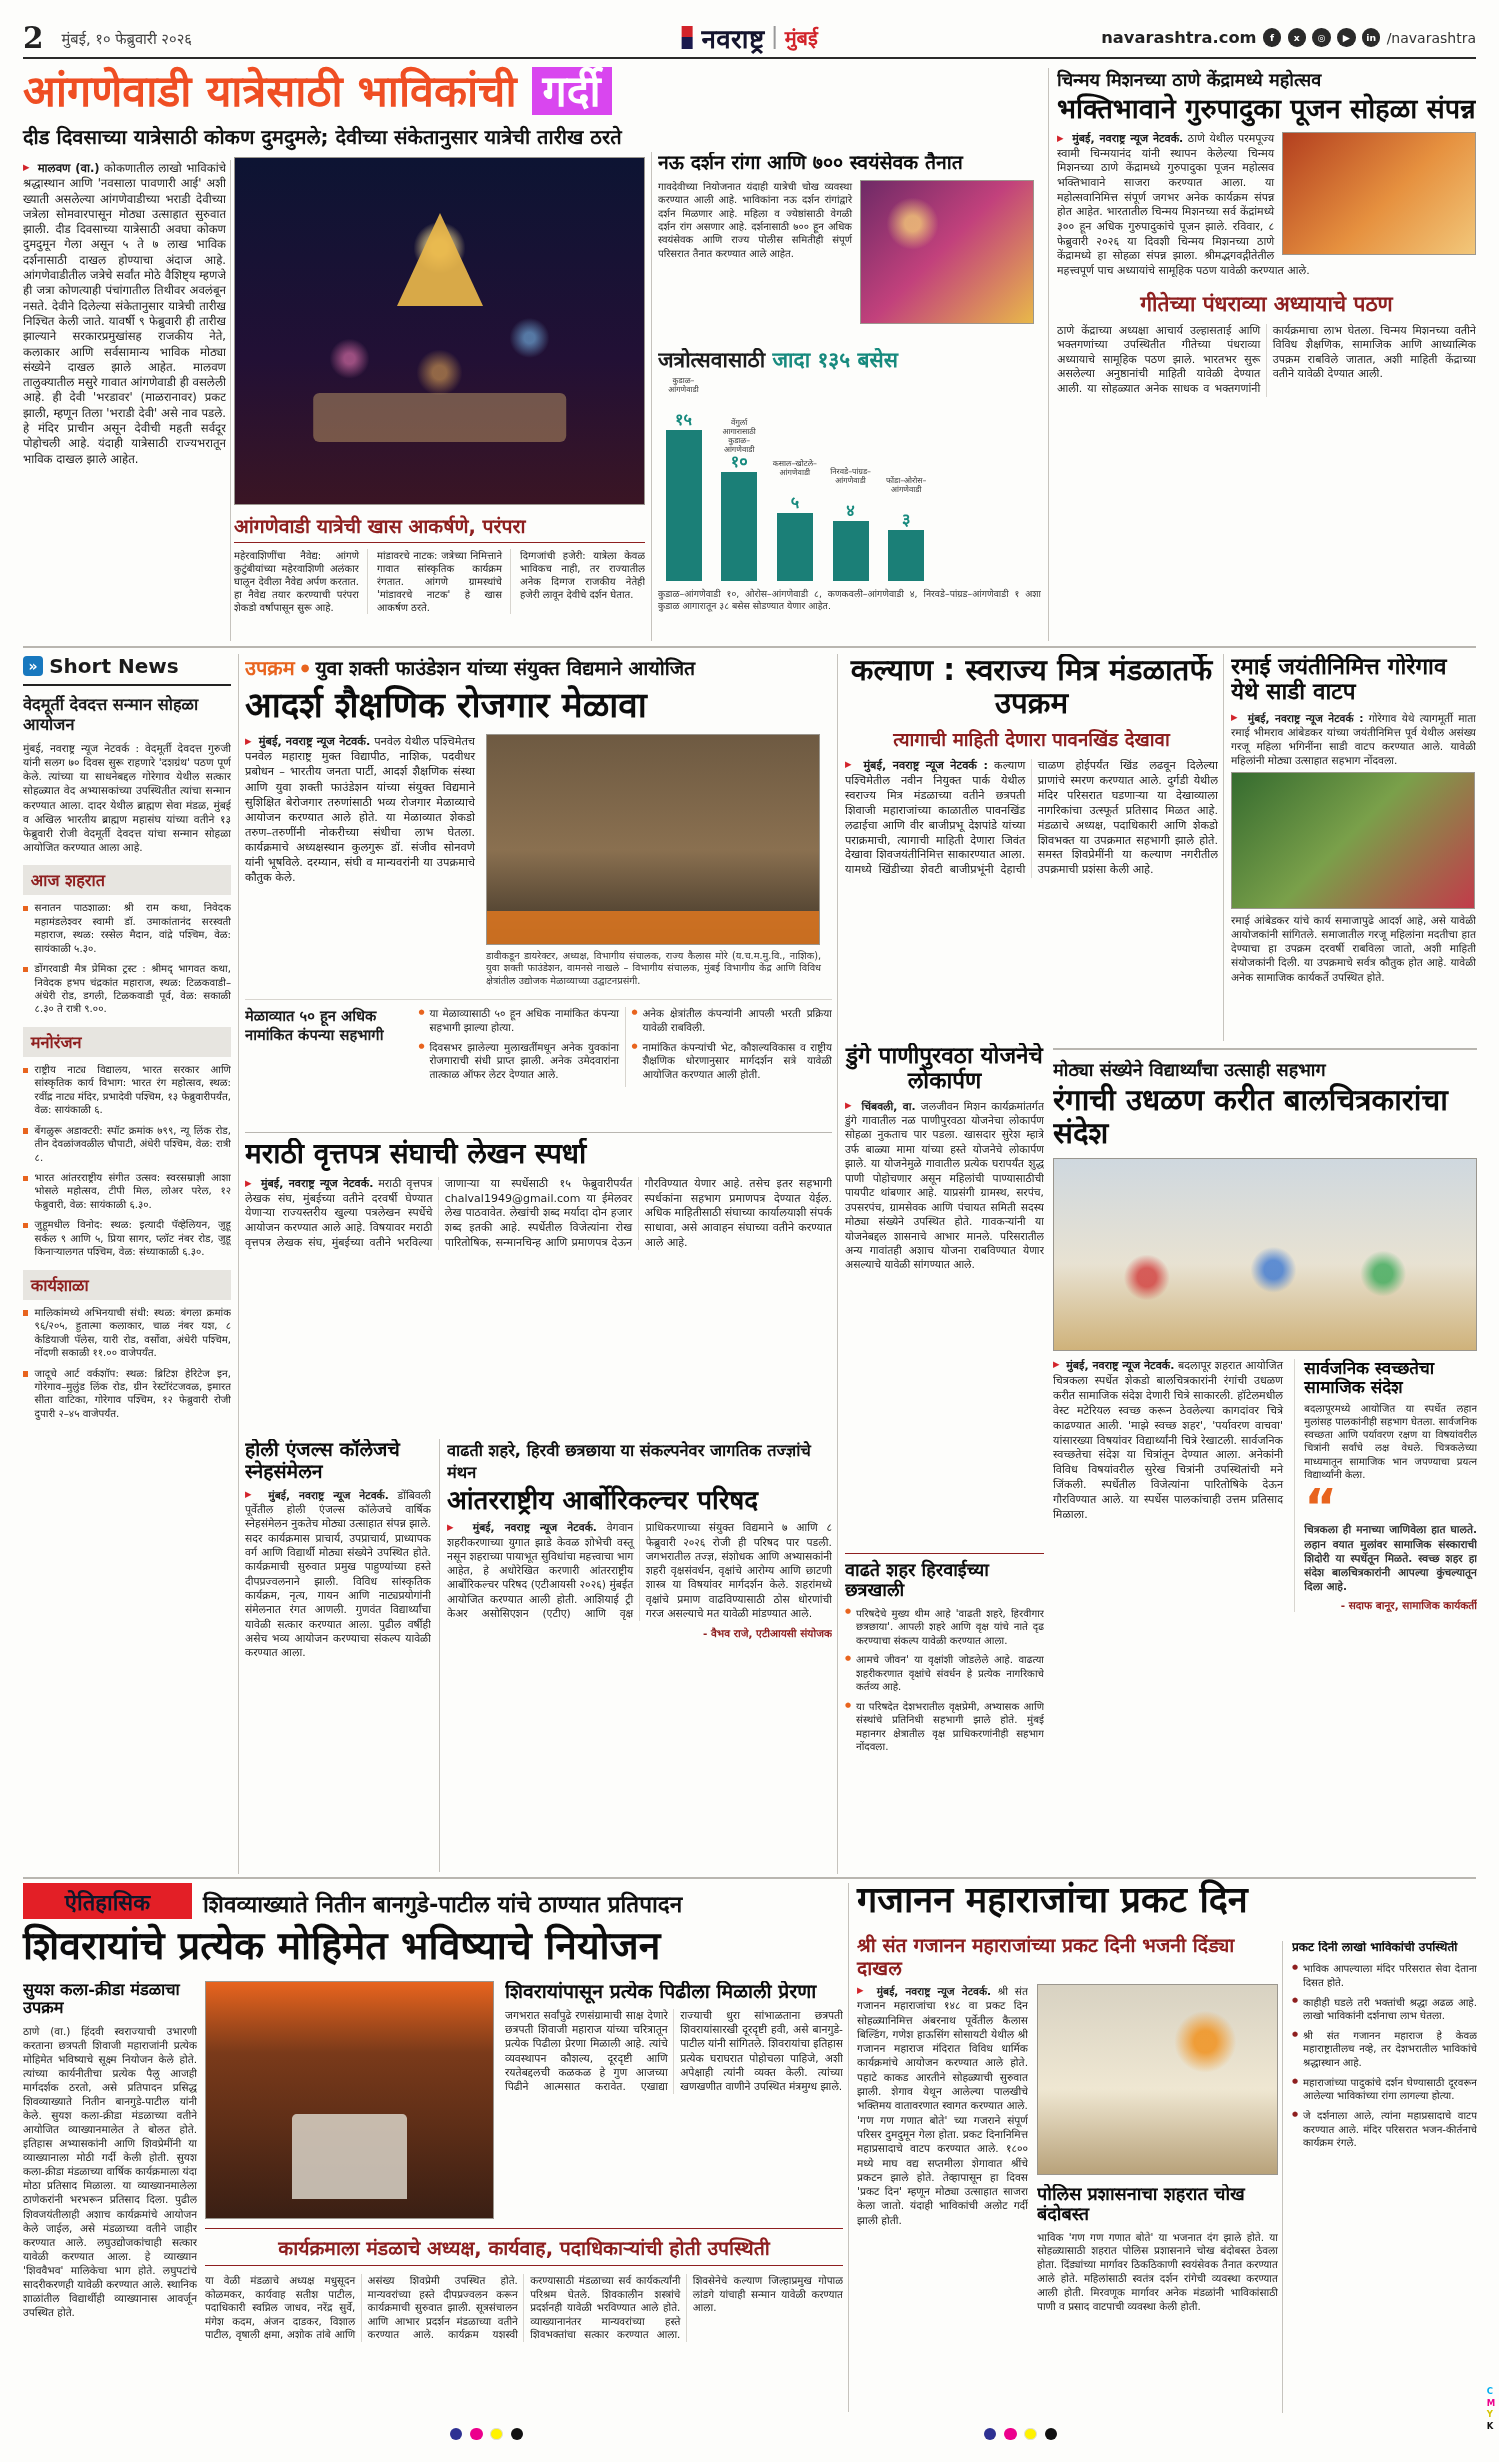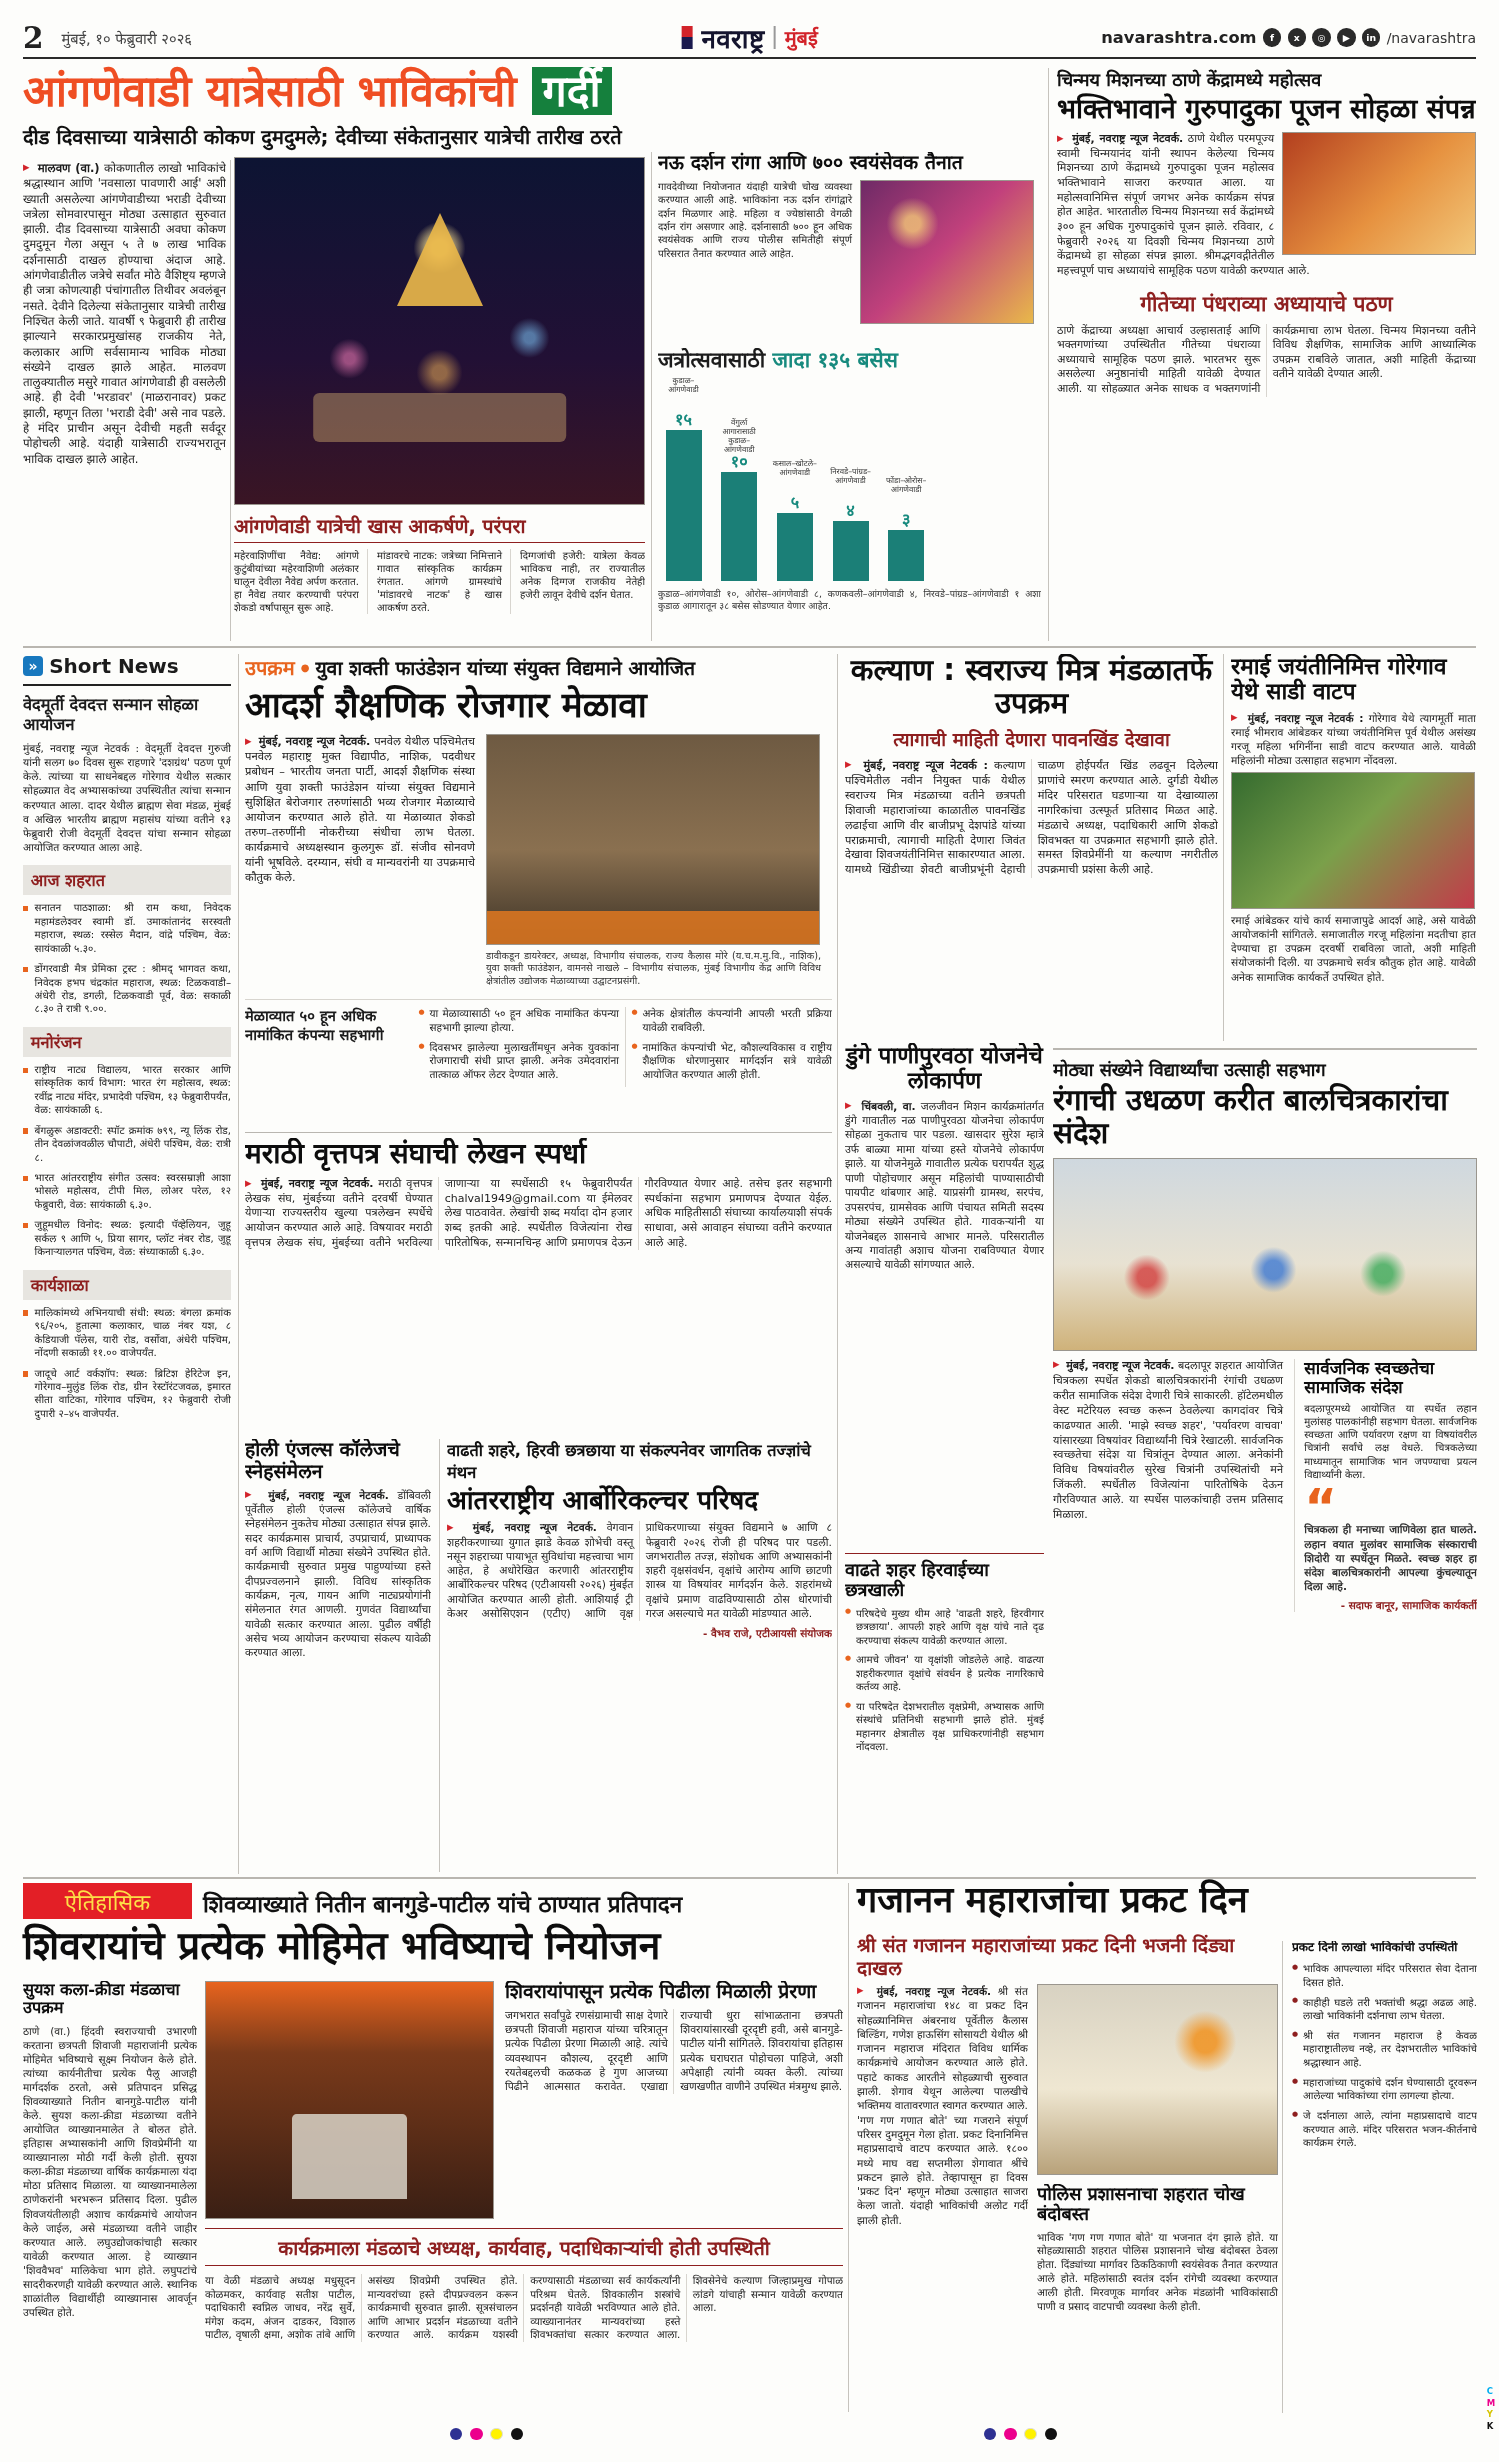--- a/index.html
+++ b/index.html
@@ -23,21 +23,21 @@
   .mast-logo{width:11px;height:23px;background:linear-gradient(180deg,#d2232a 50%,#1a1a4e 50%)}
   .mast-title{font-size:26px;font-weight:700;color:#14142e;letter-spacing:0.4px}
   .mast-sep{width:1.6px;height:23px;background:#999}
   .mast-ed{font-size:20px;font-weight:700;color:#d2232a}
   .hdr-right{margin-left:auto;display:flex;align-items:center;gap:6.2px}
   .site{font-size:16.3px;font-weight:700;color:#222}
   .sic{width:18.6px;height:18.6px;border-radius:50%;background:#2a2a2a;color:#fff;font-size:9.3px;font-weight:700;display:flex;align-items:center;justify-content:center}
   .handle{font-size:14px;color:#333}
   
   .lead-hl{position:absolute;left:23px;top:67px;width:1023px;font-size:43px;font-weight:700;color:#ef4e23;line-height:1.05}
-  .lead-hl .hlbox{background:#15803d;color:#fff;padding:1.6px 11px;display:inline-block}
+  .lead-hl .hlbox{background:#d946ef;color:#fff;padding:1.6px 11px;display:inline-block}
   .lead-deck{position:absolute;left:23px;top:123px;width:1023px;font-size:20px;font-weight:700;color:#111}
   
   .photo{position:absolute;border:0.8px solid #9a968e}
   .ph-temple{background:radial-gradient(circle at 50% 26%,rgba(255,232,150,.95) 0 7.8px,transparent 26px),radial-gradient(circle at 28% 58%,rgba(255,130,190,.55) 0 5.4px,transparent 20px),radial-gradient(circle at 72% 52%,rgba(130,205,255,.55) 0 5.4px,transparent 20px),radial-gradient(circle at 50% 62%,rgba(255,190,90,.5) 0 7px,transparent 23px),linear-gradient(180deg,#0d1433 0%,#221035 58%,#3a1524 100%)}
   .ph-temple::before{content:"";position:absolute;left:50%;top:16%;transform:translateX(-50%);width:0;height:0;border-left:43px solid transparent;border-right:43px solid transparent;border-bottom:93px solid rgba(232,182,74,.92)}
   .ph-temple::after{content:"";position:absolute;left:50%;bottom:18%;transform:translateX(-50%);width:62%;height:14%;background:rgba(255,214,130,.35);border-radius:6.2px}
   .ph-crowd{background:radial-gradient(circle at 30% 30%,rgba(255,220,120,.7) 0 7.8px,transparent 26px),linear-gradient(135deg,#6e2a66 0%,#c2417c 48%,#e8b84a 100%)}
   .ph-guru{background:linear-gradient(135deg,#b33f1f 0%,#e6913f 55%,#f2c77a 100%)}
   .ph-stage{background:linear-gradient(180deg,#6e5a42 0%,#8a7050 55%,#3c3226 100%)}
   .ph-stage::after{content:"";position:absolute;left:0;bottom:0;width:100%;height:16%;background:#e07820;opacity:.85}
@@ -75,21 +75,21 @@
   .bar-col{width:51px;display:flex;flex-direction:column;justify-content:flex-end;align-items:center}
   .bar-cat{font-size:7.8px;line-height:1.15;text-align:center;height:31px;color:#333}
   .bar-val{font-size:16.3px;font-weight:700;color:#178a7e}
   .bar{width:36px;background:#1b7f77}
   .chart-note{font-size:9.3px;line-height:1.3;color:#333;margin-top:6.2px;text-align:justify}
   
   .blt li{list-style:none;position:relative;padding-left:11px;margin-bottom:6.2px;text-align:justify}
   .blt li::before{content:"●";position:absolute;left:0;top:0.8px;font-size:7px;color:#e8641e}
   .blt-maroon li::before{color:#8e1f1f}
   
-  .tag-red{background:#e31f26;color:#fde047;font-weight:400;display:flex;align-items:center;justify-content:center}
+  .tag-red{background:#e31f26;color:#0f172a;font-weight:700;display:flex;align-items:center;justify-content:center}
   .quote-mark{font-size:50px;color:#e8641e;line-height:.6;font-weight:700}
   .caption{font-size:9.7px;line-height:1.3;color:#333}
   .signoff{font-weight:700;color:#8e1f1f;text-align:right;font-size:10.5px;margin-top:4.7px}
   .dotrow{position:absolute;display:flex;gap:7.8px}
   .dot{width:12.4px;height:12.4px;border-radius:50%}
   .cmyk{position:absolute;right:4.7px;bottom:31px;display:flex;flex-direction:column;gap:1.6px;font-size:8.5px;font-weight:700}
 </style>
 </head>
 <body>
 

